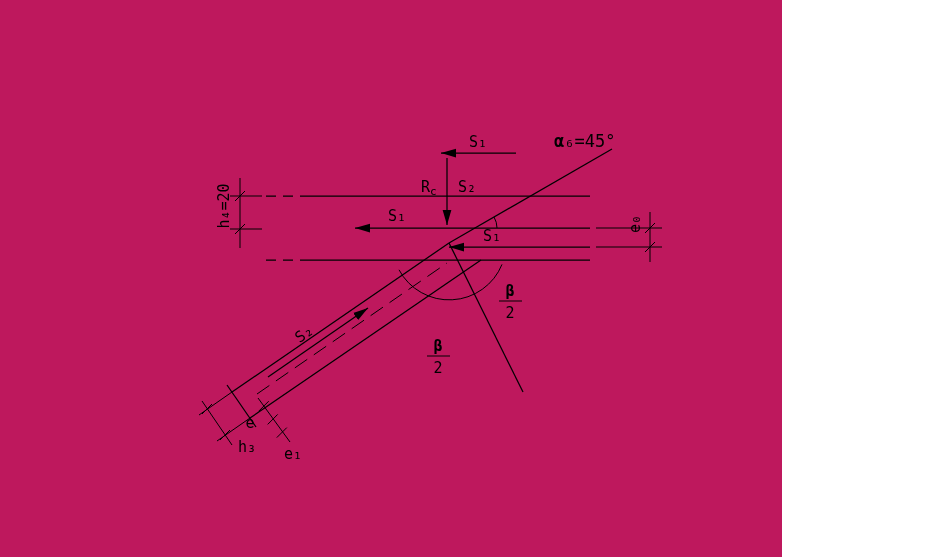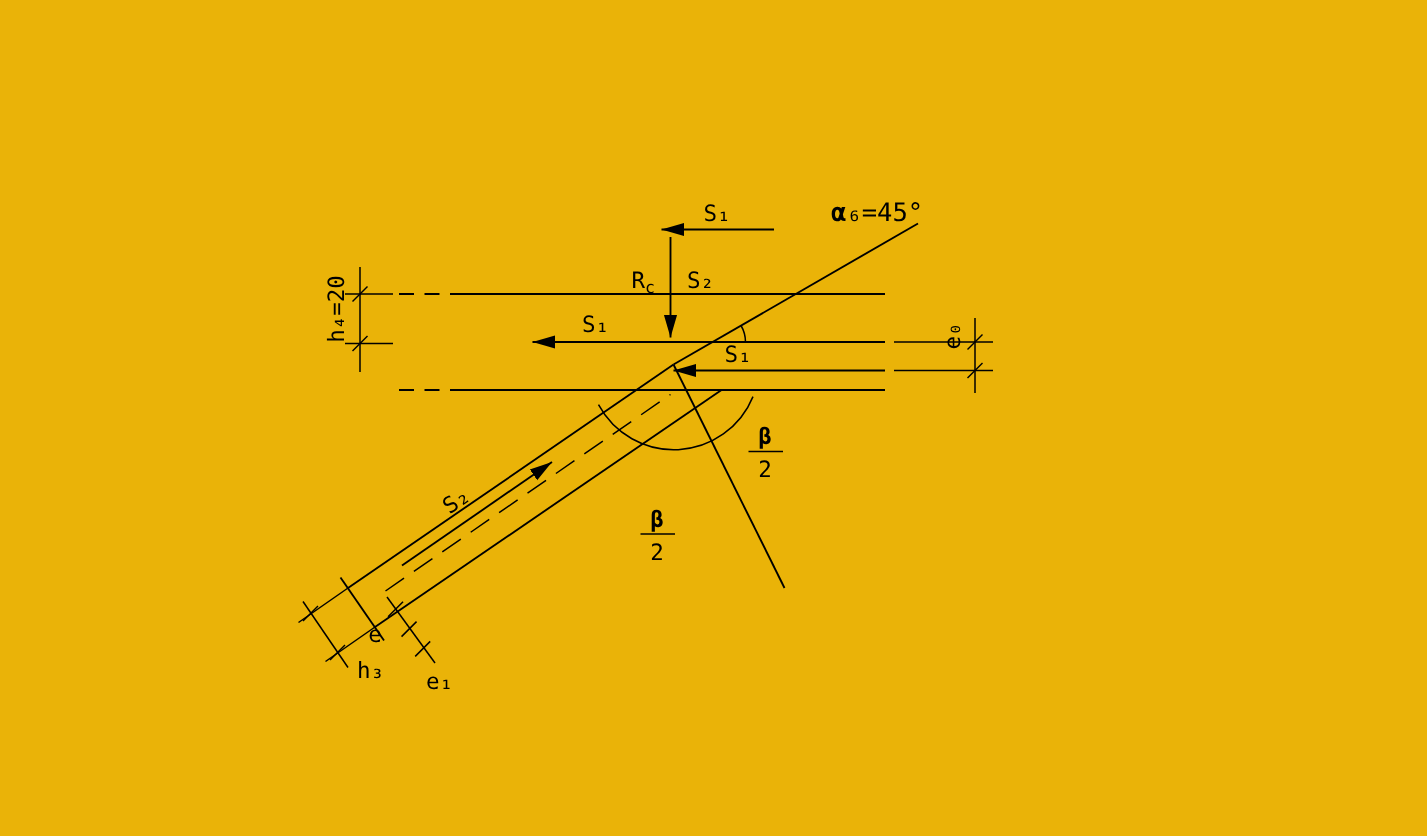--- a/index.html
+++ b/index.html
@@ -5,23 +5,23 @@
   html, body {
     margin: 0;
     padding: 0;
     background: #ffffff;
     width: 951px;
     height: 557px;
     overflow: hidden;
   }
   .canvas {
     position: relative;
-    width: 951px;
+    width: 782px;
     height: 557px;
-    background: #eab308;
+    background: #be185d;
     font-family: "DejaVu Sans Mono", monospace;
   }
   svg text {
     font-family: "DejaVu Sans Mono", monospace;
     font-size: 15px;
     fill: #000000;
   }
   svg .lbl-big { font-size: 17px; }
   svg .lbl-bold { font-weight: bold; }
   svg .sub { font-size: 11px; }

